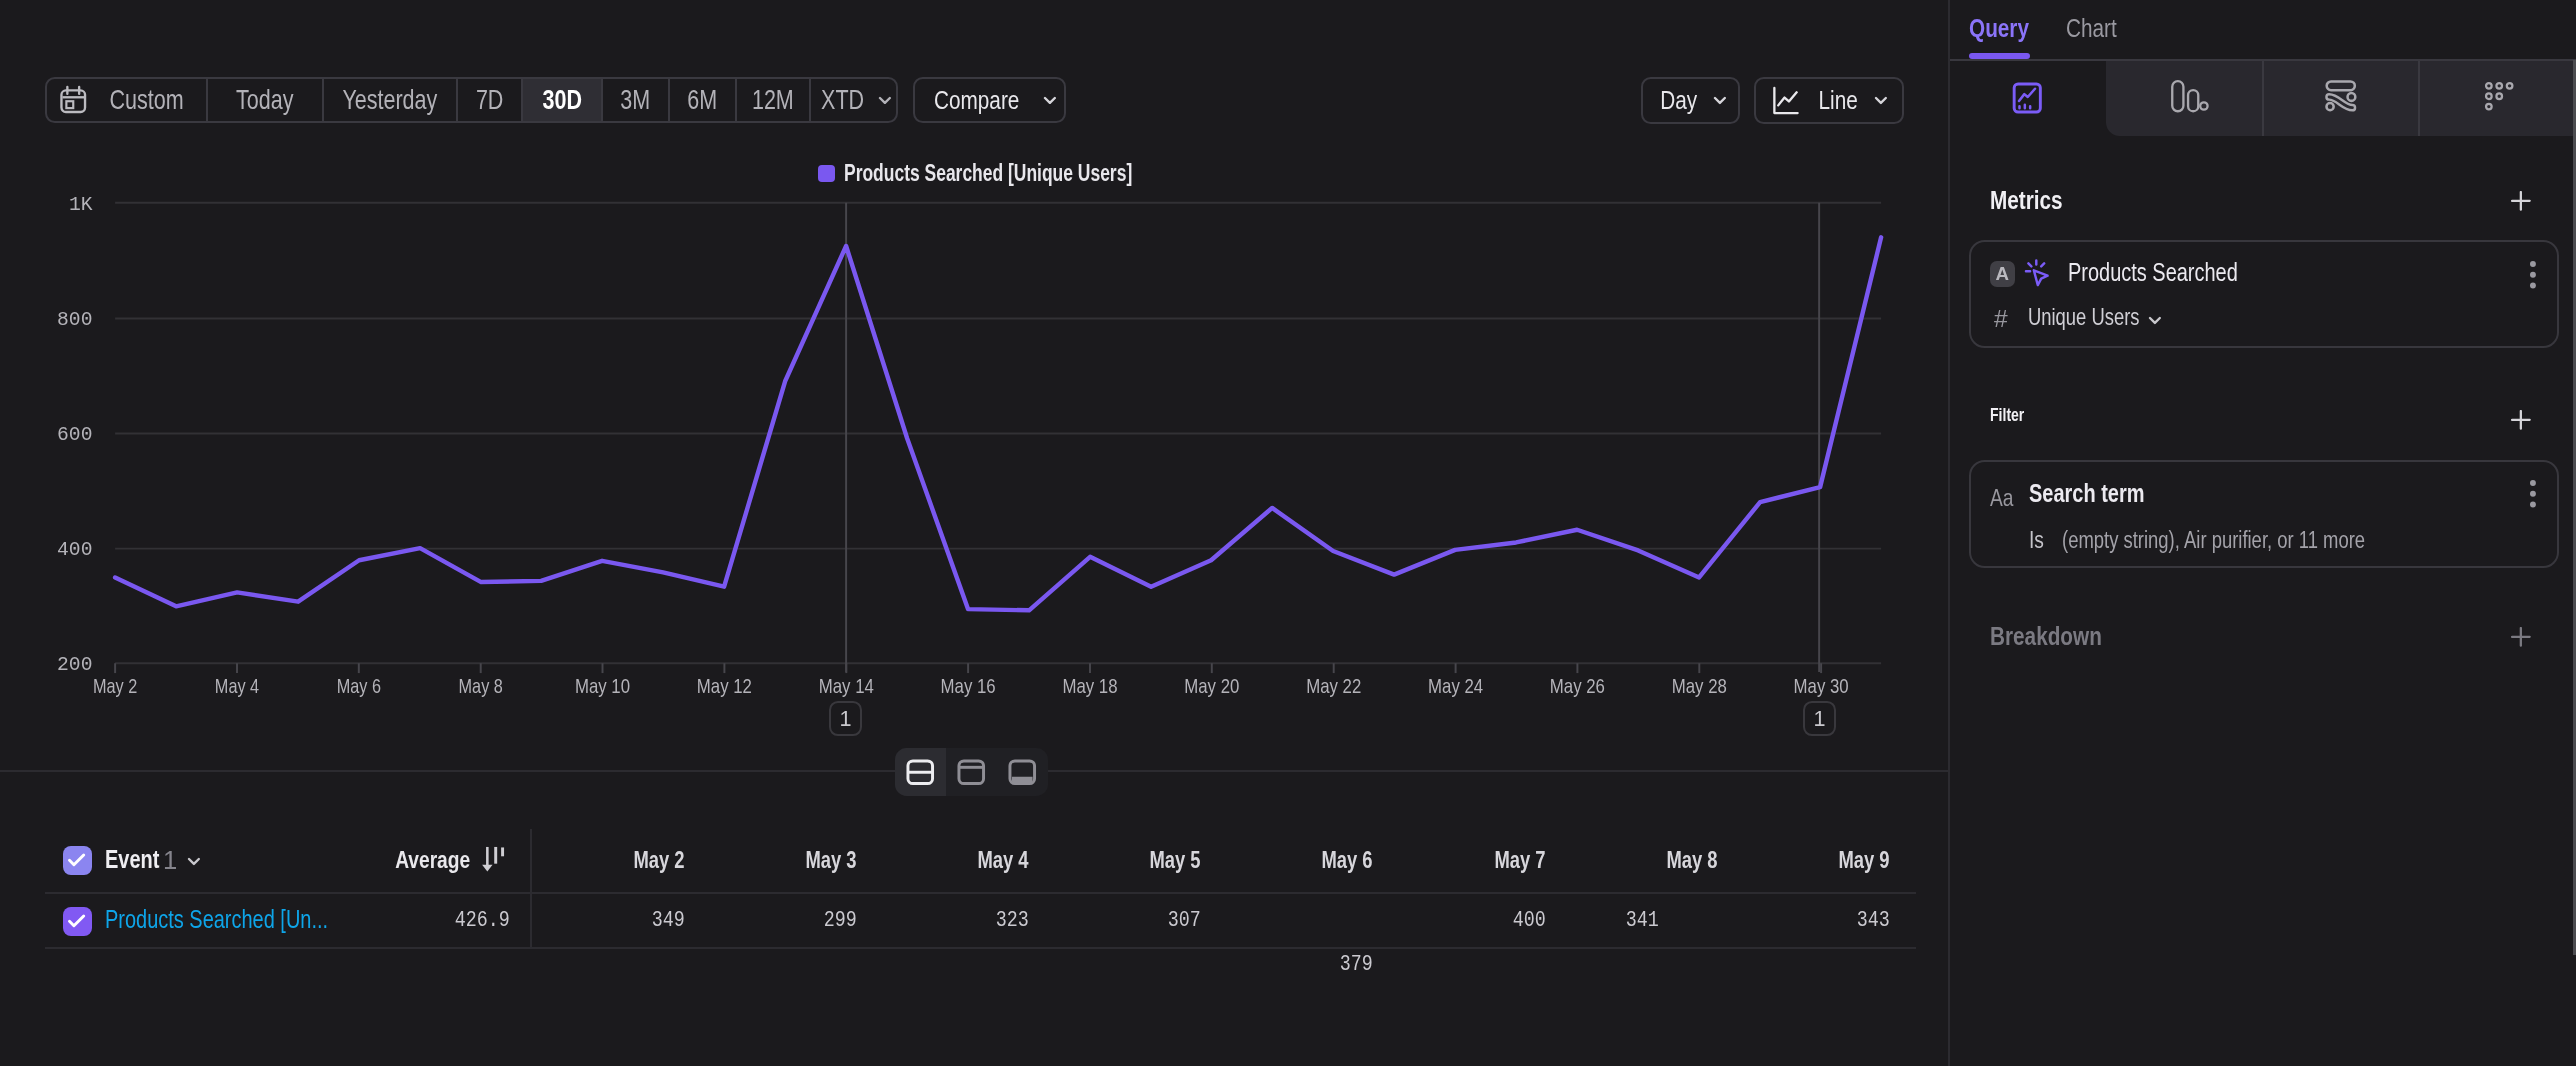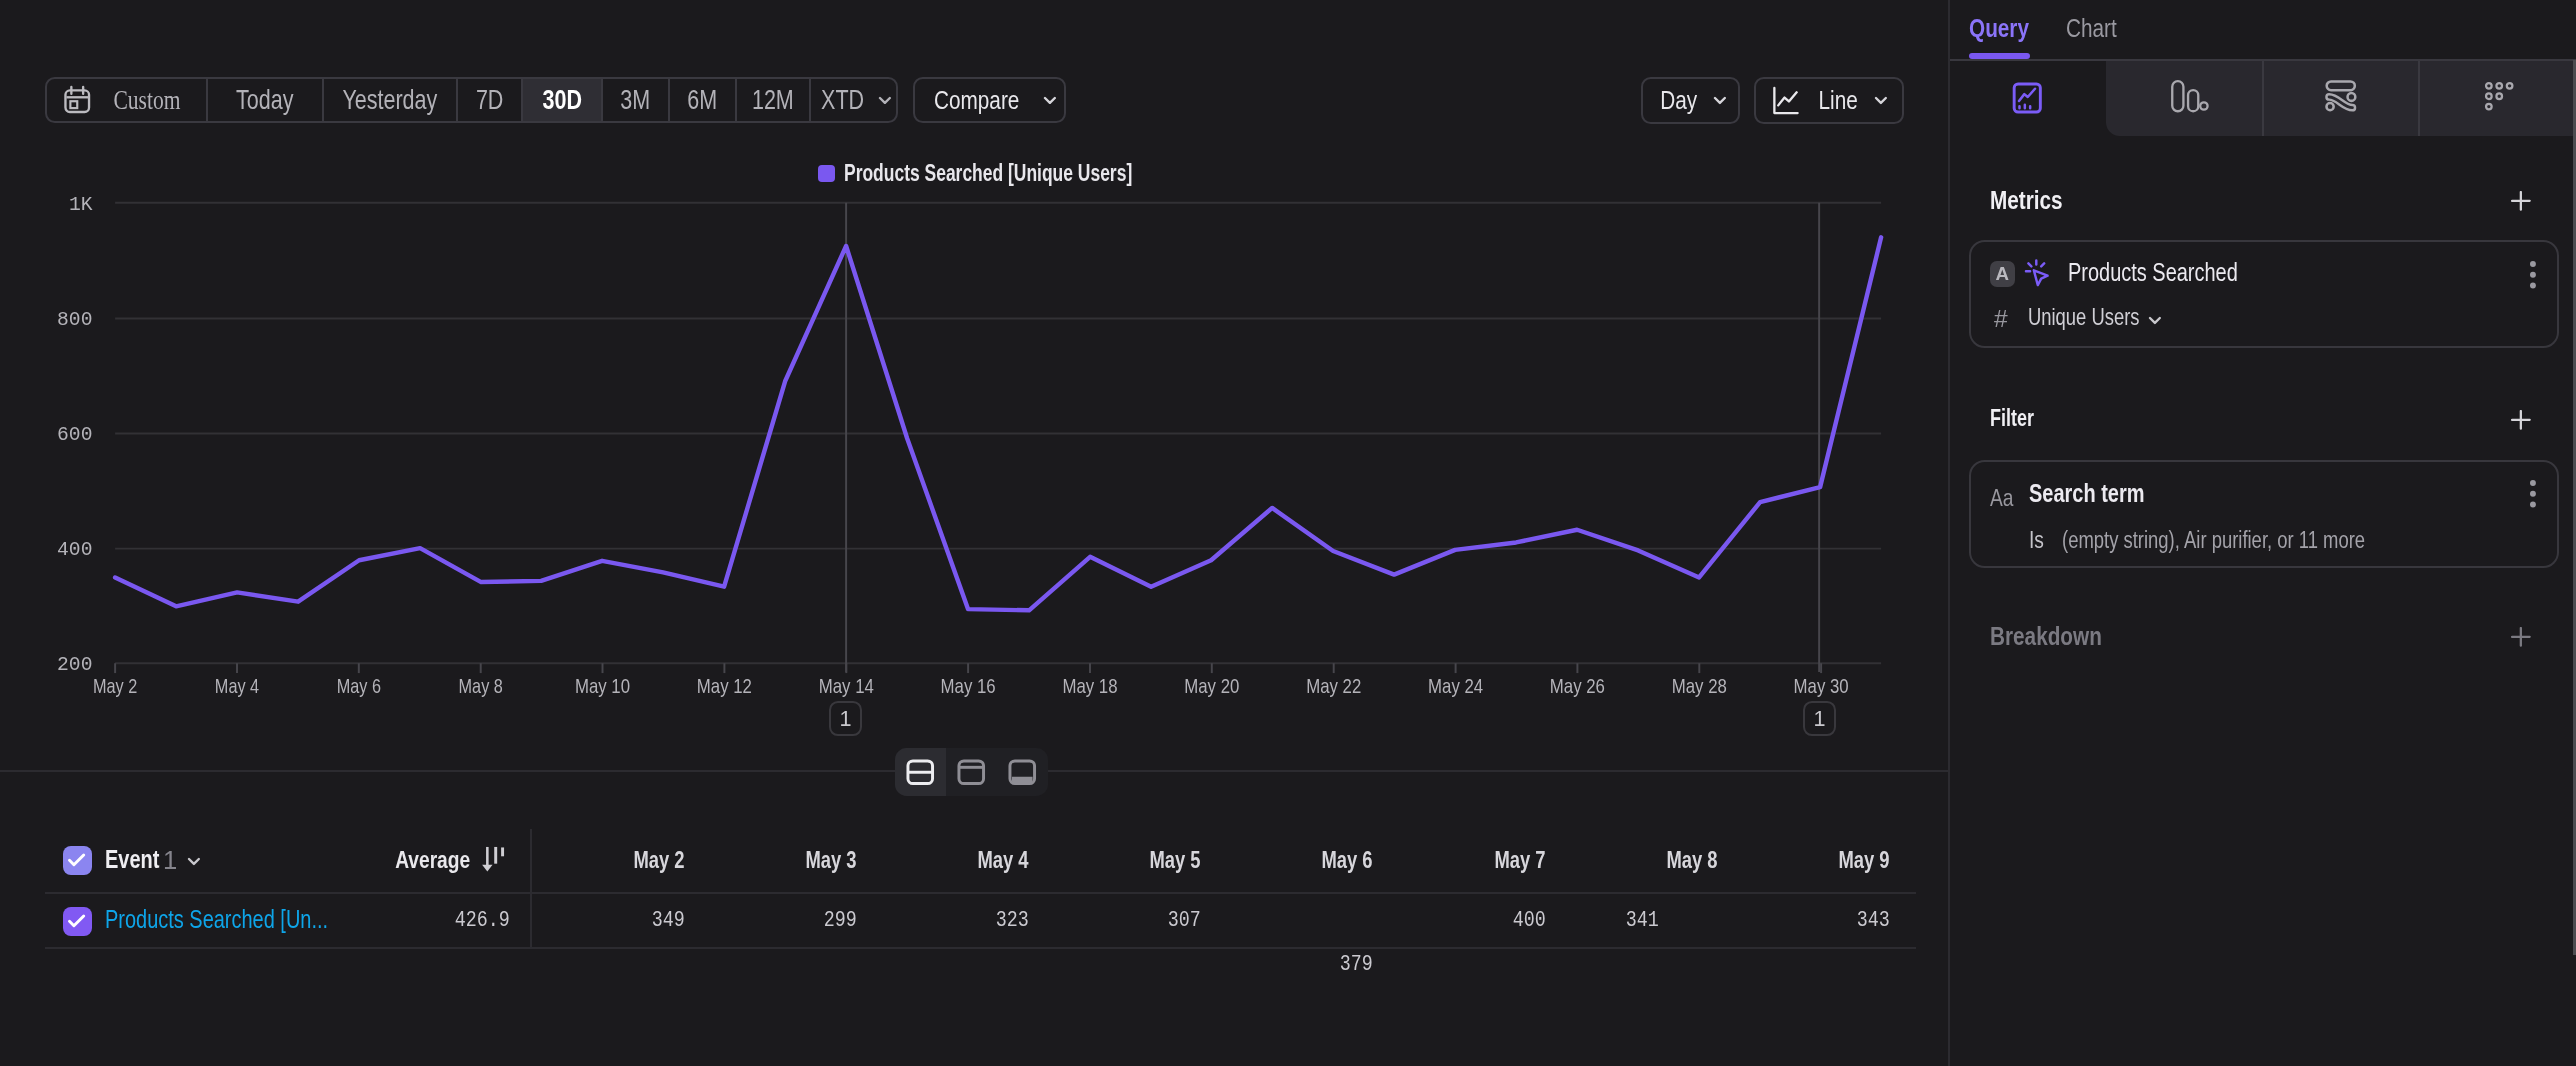--- a/index.html
+++ b/index.html
@@ -9,21 +9,21 @@
   .btn { border:2px solid #3a3940; border-radius:9.8px; color:#e9e8ec; font-size:26.6px; display:flex; align-items:center; justify-content:center;margin-left:8px; }
   svg { display:block; }
   .t  { display:inline-block; transform:scaleX(0.78); transform-origin:center; white-space:nowrap; }
   .tl { display:inline-block; transform:scaleX(0.78); transform-origin:left center; white-space:nowrap; }
   .tr { display:inline-block; transform:scaleX(0.78); transform-origin:right center; white-space:nowrap; }
 </style>
 </head>
 <body>
 
 <div class="abs flex" style="left:45px; top:77px; height:46px; border:2px solid #3a3940; border-radius:9.8px; color:#b3b2b8; font-size:27.6px;">
-  <div class="flex" style="width:159px; height:100%; justify-content:center; gap:11.8px;font-family:Liberation Serif, serif;">
+  <div class="flex" style="width:159px; height:100%; justify-content:center; gap:11.8px;">
     <svg width="28.5" height="29.5" viewBox="0 0 29 30" fill="none" stroke="#bcbbc0" stroke-width="2.4">
         <rect x="2.5" y="5.5" width="24" height="22" rx="4.5"></rect>
         <path d="M3.5 12.5h22"></path>
         <path d="M8.5 2v7M20.5 2v7" stroke-linecap="round"></path>
         <rect x="7.5" y="16.5" width="7" height="7" stroke-width="2.2"></rect>
       </svg>
     <span class="t">Custom</span>
   </div>
   <div class="flex seg" style="width:116px;">
       <span class="t">Today</span>
@@ -278,21 +278,21 @@
     <circle cx="4" cy="4" r="3"></circle>
     <circle cx="4" cy="15" r="3"></circle>
     <circle cx="4" cy="26" r="3"></circle>
   </svg>
 <div class="abs" style="left:1994px; top:305px; font-size:24.6px; color:#98979e;">#</div>
 <div class="abs" style="left:2028px; top:304px; font-size:23.6px; color:#d0cfd5;"><span class="tl">Unique Users</span></div>
 <svg class="abs" style="left:2148px; top:316px;" width="13.8" height="8.9" viewBox="0 0 14 9" fill="none" stroke="#c9c8cd" stroke-width="2.4" stroke-linecap="round" stroke-linejoin="round">
     <path d="M2 2l5 5 5-5"></path>
   </svg>
 
-<div class="abs" style="left:1990px; top:405px; font-size:23px; font-weight:700; color:#f1f0f4;"><span class="tl">Filter</span></div>
+<div class="abs" style="left:1990px; top:405px; font-size:18px; font-weight:700; color:#f1f0f4;"><span class="tl">Filter</span></div>
 <svg class="abs" style="left:2511px; top:410px;" width="19.7" height="19.7" viewBox="0 0 20 20" fill="none" stroke="#d6d5da" stroke-width="2.3" stroke-linecap="round">
     <path d="M10 1v18M1 10h18"></path>
   </svg>
 
 <div class="abs" style="left:1969px; top:460px; width:590px; height:108px; border:2px solid #38373d; border-radius:15.7px;"></div>
 <div class="abs" style="left:1990px; top:484px; font-size:24.6px; color:#98979e;"><span class="tl">Aa</span></div>
 <div class="abs" style="left:2029px; top:479px; font-size:25.6px; font-weight:600; color:#eceaf0;"><span class="tl">Search term</span></div>
 <svg class="abs" style="left:2529px; top:479px;" width="7.9" height="29.5" viewBox="0 0 8 30" fill="#9a99a0">
     <circle cx="4" cy="4" r="3"></circle>
     <circle cx="4" cy="15" r="3"></circle>

